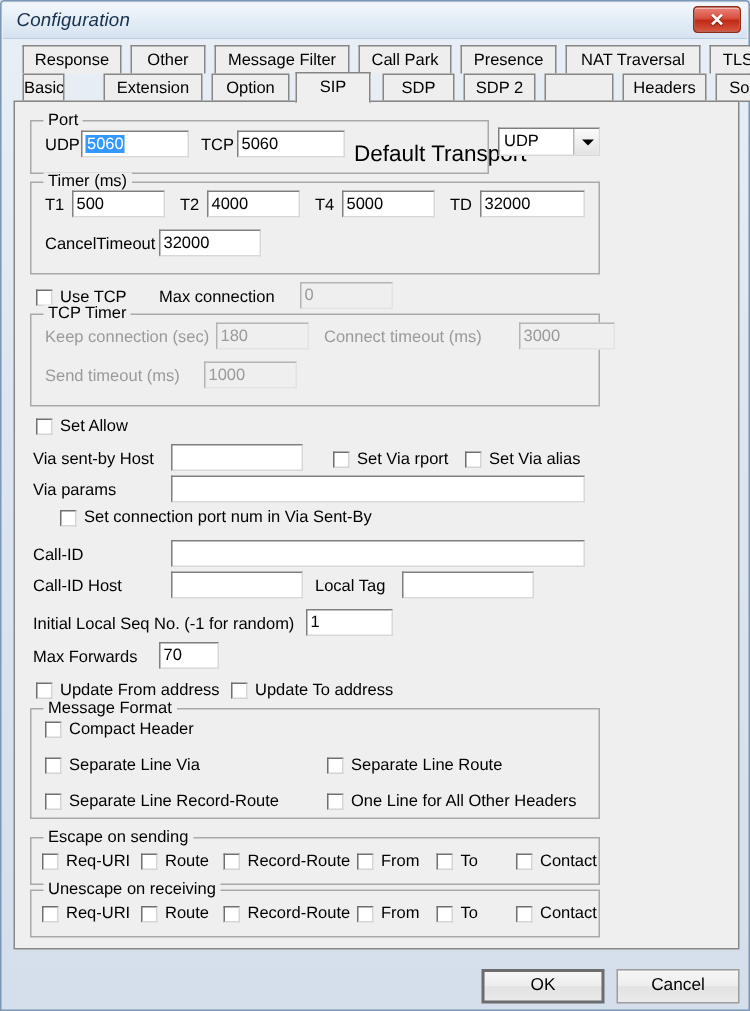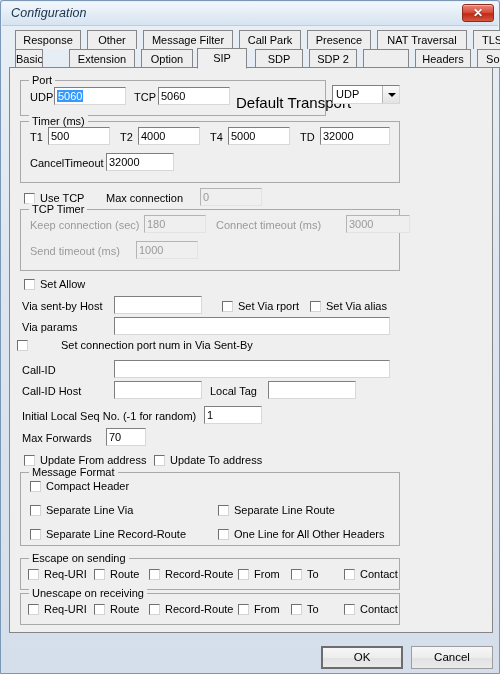--- a/index.html
+++ b/index.html
@@ -330,21 +330,21 @@
       <span>Set Via rport</span>
     </div>
     <div class="cb" style="left:300px; top:232px;">
       <span class="box"></span>
       <span>Set Via alias</span>
     </div>
 
     <div class="lbl" style="left:12px; top:253px;">Via params</div>
     <div class="tf" style="left:104px; top:249px; width:276px;"></div>
 
-    <div class="cb" style="left:7px; top:271px;gap:28px;">
+    <div class="cb" style="left:30px; top:271px;">
       <span class="box"></span>
       <span>Set connection port num in Via Sent-By</span>
     </div>
 
     <div class="lbl" style="left:12px; top:296px;">Call-ID</div>
     <div class="tf" style="left:104px; top:292px; width:276px;"></div>
 
     <div class="lbl" style="left:12px; top:317px;">Call-ID Host</div>
     <div class="tf" style="left:104px; top:313px; width:88px;"></div>
     <div class="lbl" style="left:200px; top:317px;">Local Tag</div>

